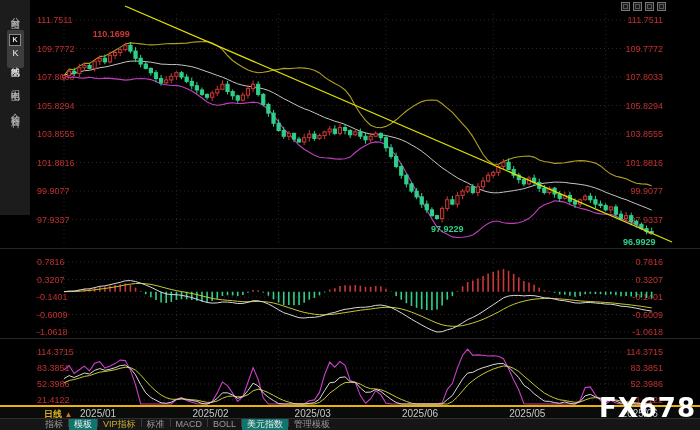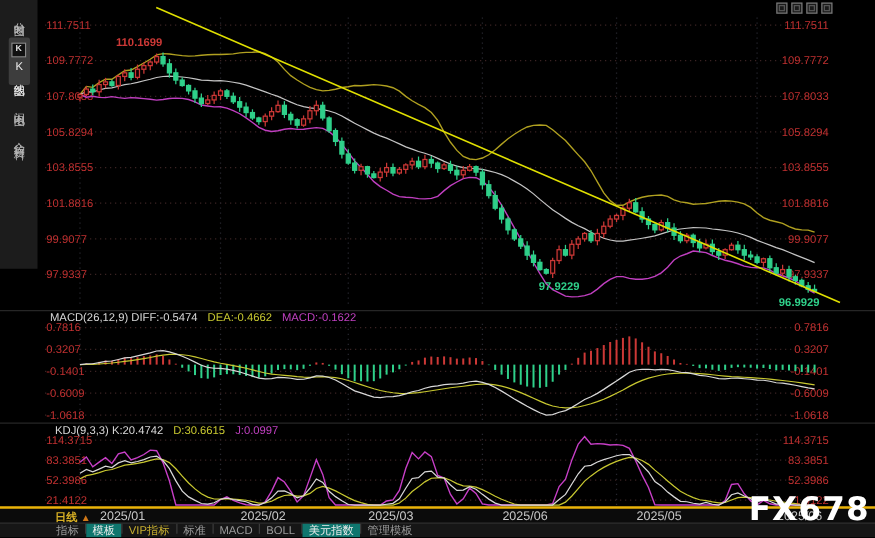--- a/index.html
+++ b/index.html
@@ -507,31 +507,21 @@
     </div>
 
 
   <div id="winIcons" class="ovl">
     <span class="w-ic"></span>
     <span class="w-ic"></span>
     <span class="w-ic"></span>
     <span class="w-ic"></span>
   </div>
 
-  <div id="macdHdr" class="ovl">
-    <span class="ph-w">MACD(26,12,9) DIFF:-0.5474</span>
-    <span class="ph-y">DEA:-0.4662</span>
-    <span class="ph-m">MACD:-0.1622</span>
-  </div>
-
-  <div id="kdjHdr" class="ovl">
-    <span class="ph-w">KDJ(9,3,3) K:20.4742</span>
-    <span class="ph-y">D:30.6615</span>
-    <span class="ph-m">J:0.0997</span>
-  </div>
+
 
   <div id="axisrow" class="ovl">
     <span id="periodLbl">
       <span>日线</span>
       <span class="arr">▲</span>
     </span>
   <span class="xdate" style="left: 80px;">2025/01</span>
       <span class="xdate" style="left: 192.42px;">2025/02</span>
       <span class="xdate" style="left: 294.62px;">2025/03</span>
       <span class="xdate" style="left: 401.93px;">2025/06</span>

